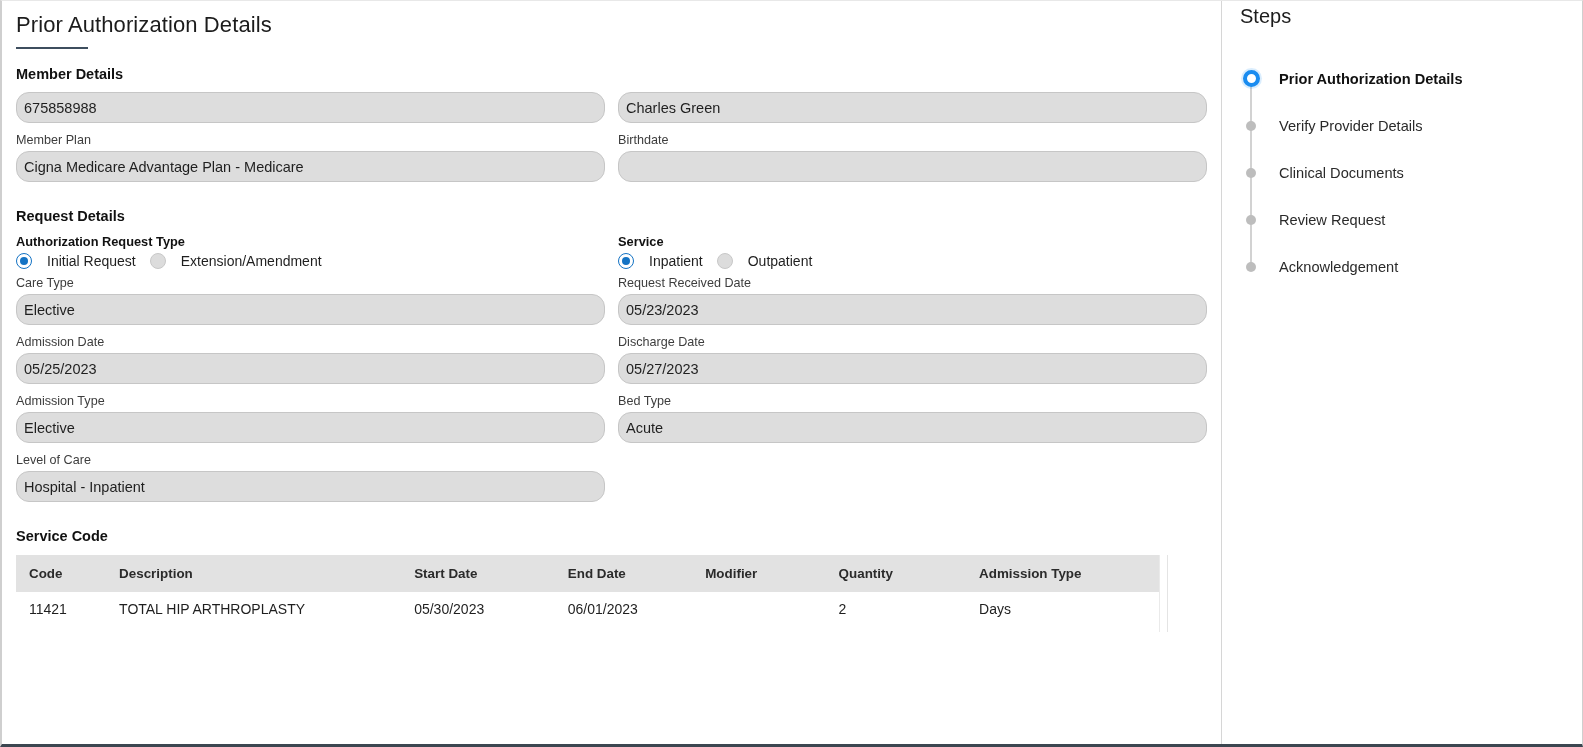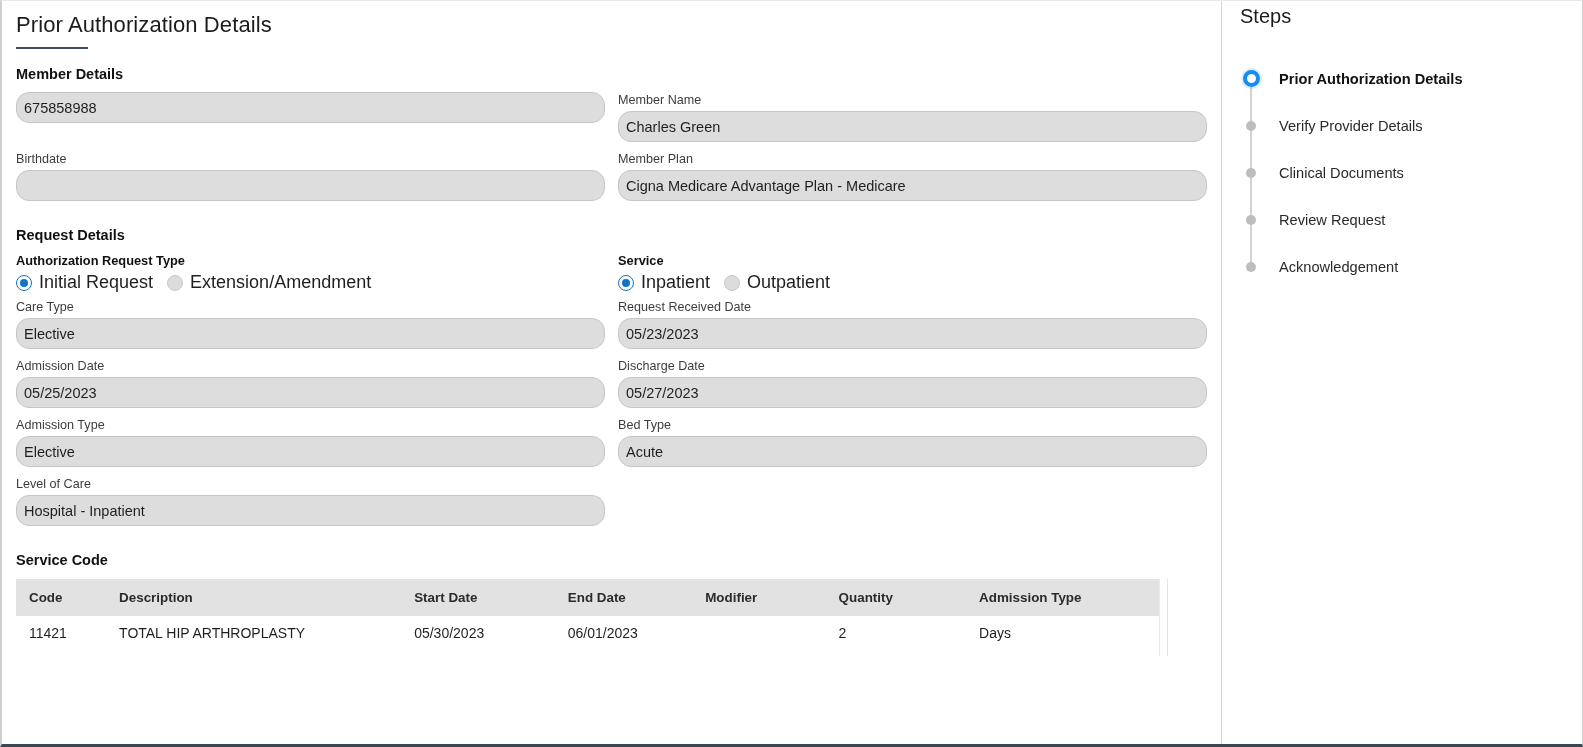--- a/index.html
+++ b/index.html
@@ -114,22 +114,23 @@
   .radio-dot.on { border: 1px solid #1473c4; background: #ffffff; }
   .radio-dot.on::after {
     content: "";
     position: absolute;
     left: 3px; top: 3px;
     width: 8px; height: 8px;
     border-radius: 50%;
     background: #1473c4;
   }
   .radio-label {
-    font-size: 18px;
+    font-size: 14px;
     color: #1f1f1f;
+    margin-left: 8px;
   }
 
   
   .table-wrap {
     margin-top: 11px;
     width: 1152px;
     position: relative;
   }
   table.svc {
     border-collapse: collapse;
@@ -258,30 +259,29 @@
     <h1 class="page-title">Prior Authorization Details</h1>
     <div class="title-rule"></div>
 
     <h2 class="section-heading">Member Details</h2>
 
     <div class="form-grid">
       <div class="field">
         <input class="field-input" type="text" value="675858988" style="">
       </div>
       <div class="field">
-        <label class="field-label">Member Name</label>
         <input class="field-input" type="text" value="Charles Green" style="">
+      </div>
+      <div class="field">
+        <label class="field-label">Member Plan</label>
+        <input class="field-input" type="text" value="Cigna Medicare Advantage Plan - Medicare" style="">
       </div>
       <div class="field">
         <label class="field-label">Birthdate</label>
         <input class="field-input" type="text" value="" style="">
-      </div>
-      <div class="field">
-        <label class="field-label">Member Plan</label>
-        <input class="field-input" type="text" value="Cigna Medicare Advantage Plan - Medicare" style="">
       </div>
     </div>
 
     <h2 class="section-heading">Request Details</h2>
 
     <div class="form-grid">
 
       <div class="radio-block">
         <span class="radio-group-label">Authorization Request Type</span>
         <div class="radio-row">

